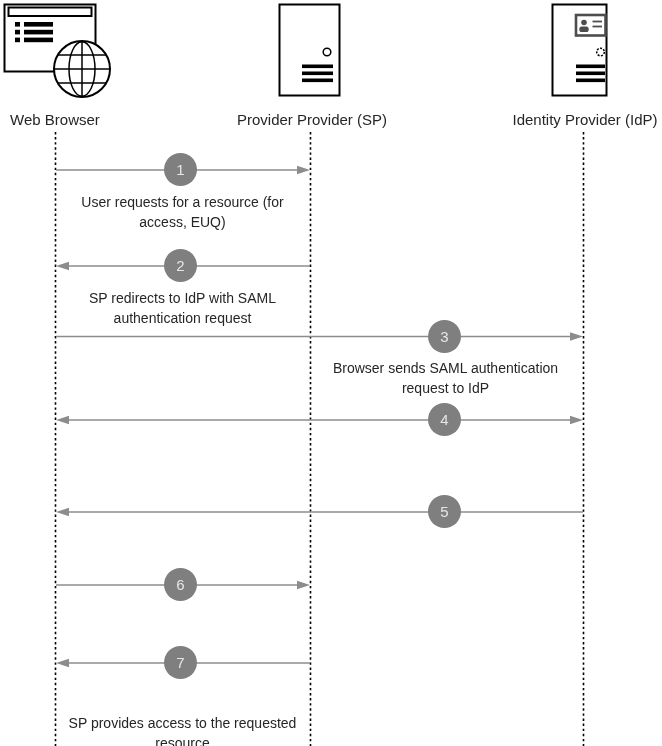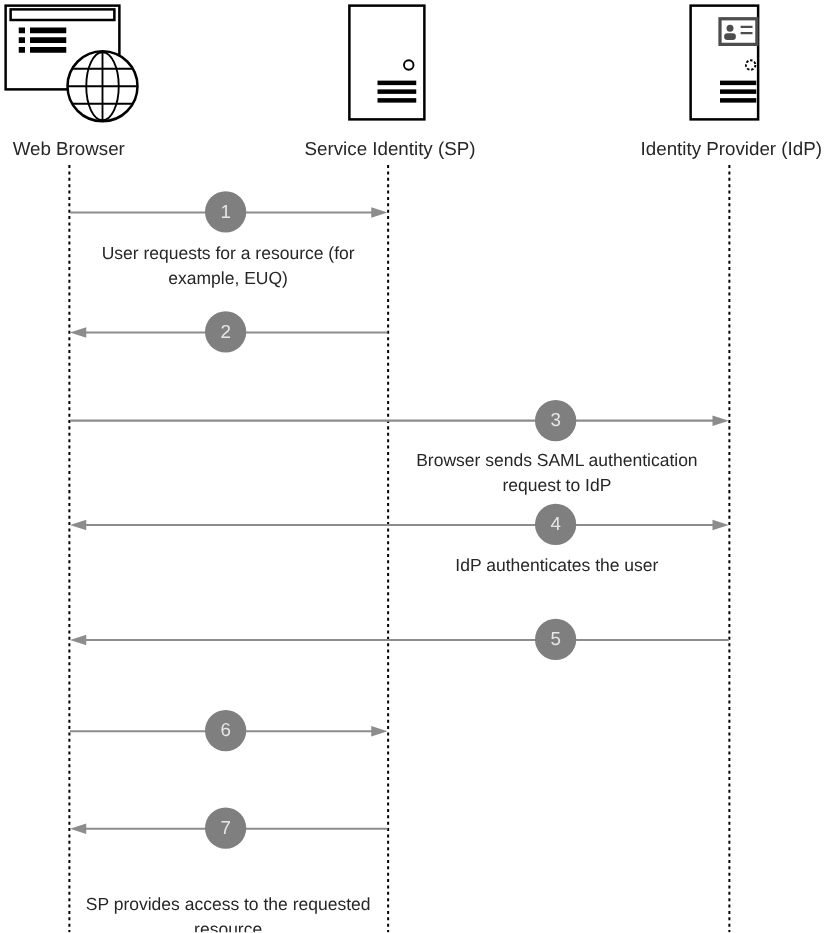--- a/index.html
+++ b/index.html
@@ -106,29 +106,29 @@
         <line x1="592.5" y1="26.5" x2="602" y2="26.5" stroke="#4d4d4d" stroke-width="1.8"></line>
       </g>
       <circle class="icon-thin" cx="600.5" cy="52" r="3.8" stroke-width="1.6" stroke-dasharray="2 1.4"></circle>
       <rect class="icon-fill" x="576" y="64.5" width="29" height="3.6"></rect>
       <rect class="icon-fill" x="576" y="71.5" width="29" height="3.6"></rect>
       <rect class="icon-fill" x="576" y="78.5" width="29" height="3.6"></rect>
     </g>
   </svg>
 
   <div class="actor-label" style="left:0px;top:111px;width:110px;">Web Browser</div>
-  <div class="actor-label" style="left:212px;top:111px;width:200px;">Service Identity (SP)</div>
+  <div class="actor-label" style="left:212px;top:111px;width:200px;">Provider Provider (SP)</div>
   <div class="actor-label" style="left:485px;top:111px;width:200px;">Identity Provider (IdP)</div>
 
   <div class="step-badge" style="left:164px;top:153px;">1</div>
   <div class="step-badge" style="left:164px;top:249px;">2</div>
   <div class="step-badge" style="left:428px;top:320px;">3</div>
   <div class="step-badge" style="left:428px;top:403px;">4</div>
   <div class="step-badge" style="left:428px;top:495px;">5</div>
   <div class="step-badge" style="left:164px;top:568px;">6</div>
   <div class="step-badge" style="left:164px;top:646px;">7</div>
 
-  <div class="step-label" style="left:60px;top:192px;">User requests for a resource (for example, EUQ)</div>
+  <div class="step-label" style="left:60px;top:192px;">User requests for a resource (for access, EUQ)</div>
+  <div class="step-label" style="left:60px;top:288px;">SP redirects to IdP with SAML authentication request</div>
   <div class="step-label" style="left:323px;top:358px;">Browser sends SAML authentication request to IdP</div>
-  <div class="step-label" style="left:323px;top:442px;">IdP authenticates the user</div>
   <div class="step-label" style="left:60px;top:685px;margin-top:28px;">SP provides access to the requested resource</div>
 
 </div>
 
 </body></html>

